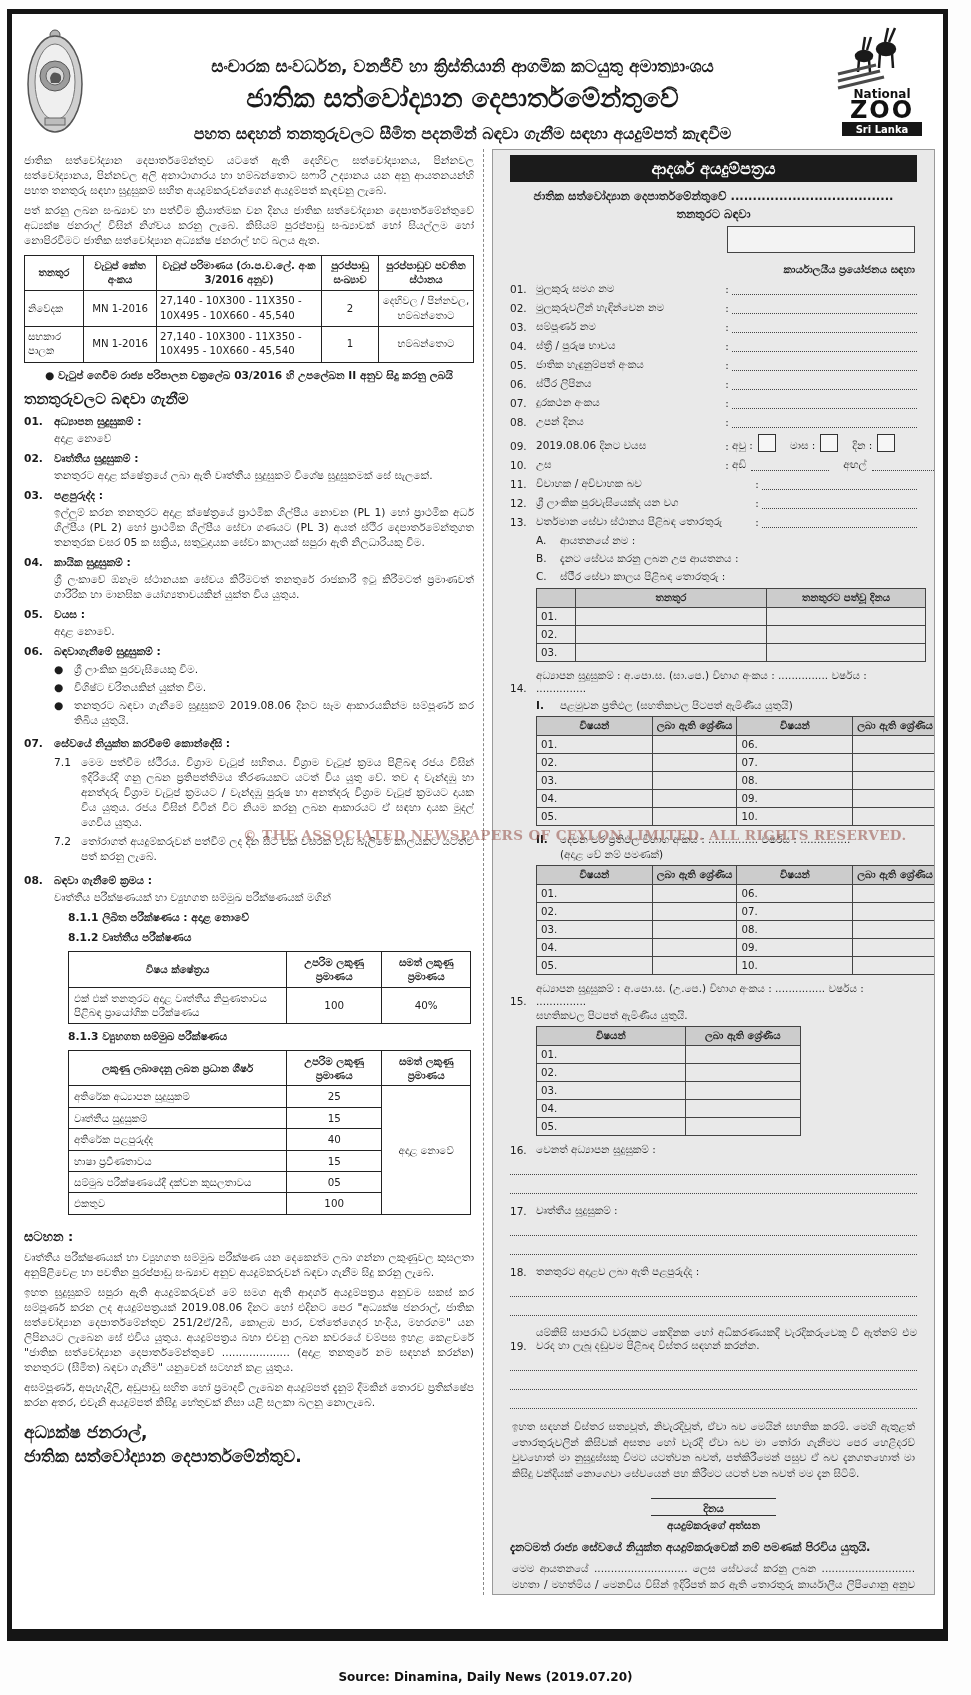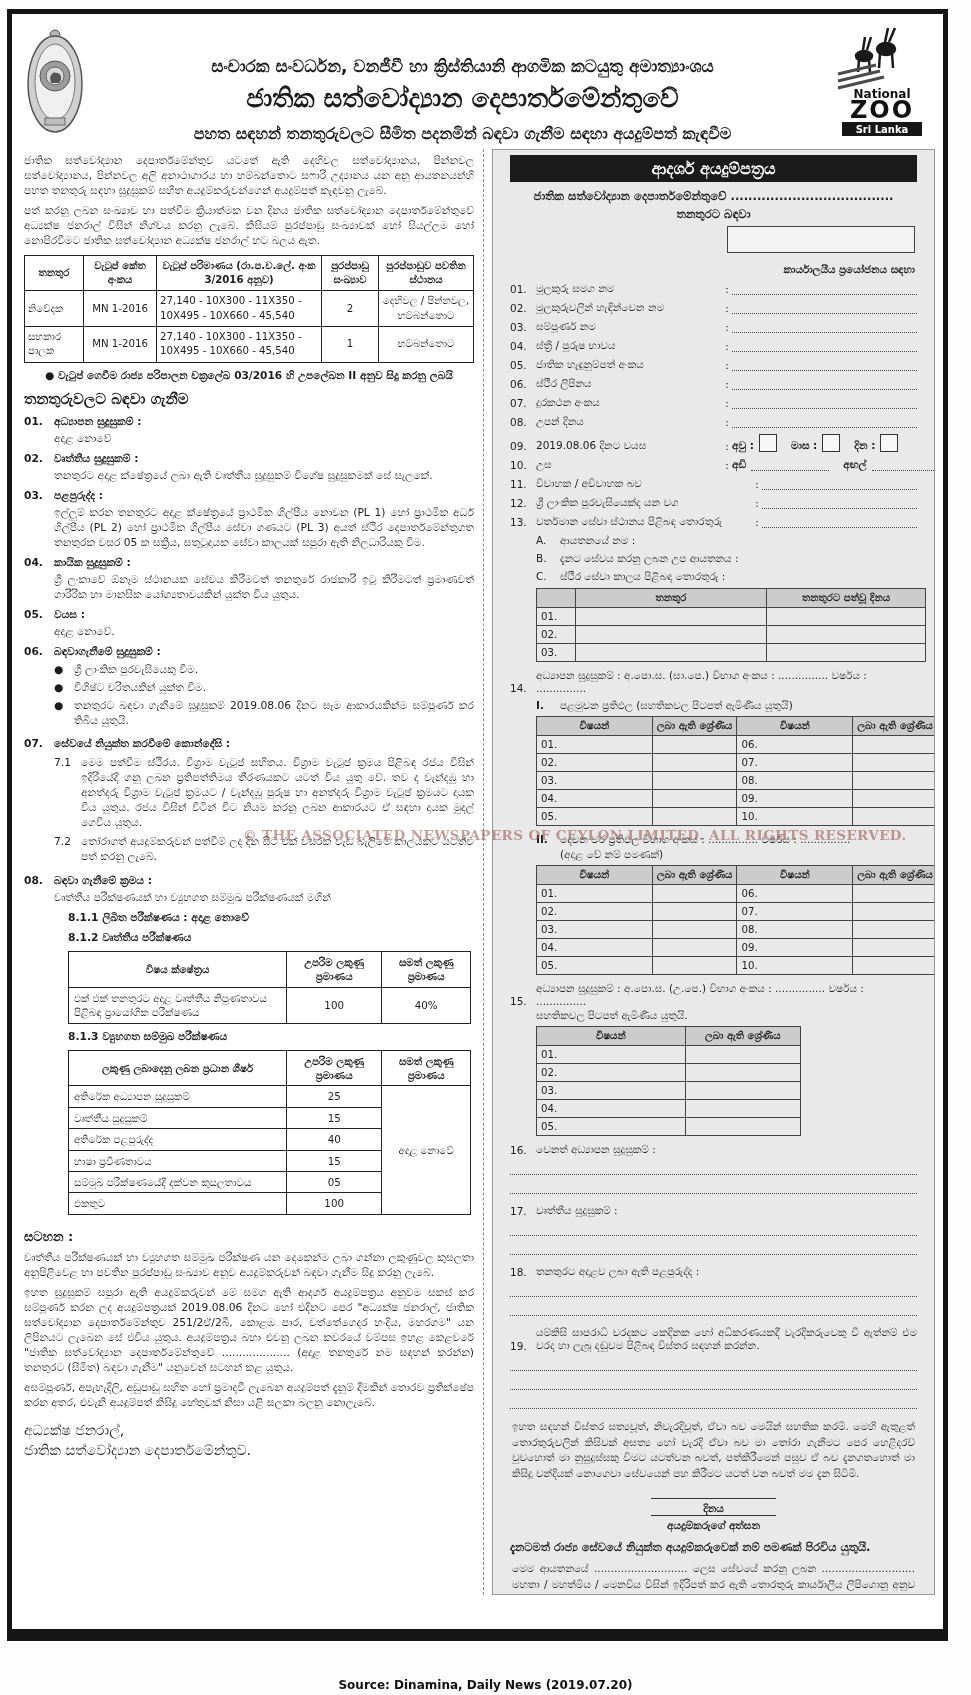--- a/index.html
+++ b/index.html
@@ -36,61 +36,61 @@
   .bullet-text{flex:1;text-align:justify;}
   .sub{display:flex;margin:4px 0;}
   .sub-num{flex:0 0 27px;}
   .sub-text{flex:1;text-align:justify;}
   table.mtable{border-collapse:collapse;width:96%;margin:5px 0 6px 14px;font-size:10.3px;}
   .mtable th,.mtable td{border:1.5px solid #222;padding:3px 5px;vertical-align:middle;}
   .mtable th{font-weight:bold;text-align:center;}
   .mtable td.c{text-align:center;}
   .sub-head{font-weight:bold;margin:5px 0 2px 14px;}
   .note-h{font-weight:bold;font-size:13px;margin:7px 0 3px;}
-  .sig{font-weight:normal;font-size:14px;line-height:1.45;margin-top:9px;}
+  .sig{font-weight:bold;font-size:17px;line-height:1.45;margin-top:9px;}
   
   .form-box{box-sizing:border-box;height:1446px;border:1px solid #999;background:#e9e9e9;
             padding:5px 17px 4px;overflow:hidden;font-size:10.5px;}
   .form-title-bar{background:#1b1b1b;color:#fff;text-align:center;font-weight:bold;
                   font-size:16px;padding:4px 0;}
   .form-title{text-align:center;font-weight:bold;font-size:11.6px;margin:6px 0 2px;line-height:1.55;}
   .office{display:flex;flex-direction:column;align-items:flex-end;margin:2px 2px 4px 0;gap:7px;}
   .office-box{width:186px;height:25px;border:1.2px solid #444;background:#f3f3f3;}
   .office-label{font-size:10.4px;font-weight:bold;margin-top:3px;}
   .frow{display:flex;align-items:flex-end;margin:6px 0;}
   .fnum{flex:0 0 26px;}
   .flabel{flex:0 0 186px;}
   .colon{flex:0 0 10px;text-align:center;}
   .colon::before{content:":";}
   .dotline{flex:1;border-bottom:1.3px dotted #444;height:11px;}
   .dotshort{display:inline-block;width:78px;border-bottom:1.3px dotted #444;height:11px;}
   .agebox{display:inline-block;width:16px;height:16px;border:1.2px solid #333;background:#f6f6f6;
           vertical-align:middle;margin:0 14px 0 5px;}
-  .inline-bits{flex:1;display:flex;align-items:flex-end;font-weight:bold;}
+  .inline-bits{flex:1;display:flex;align-items:flex-end;}
   .sub13row{display:flex;margin:5px 0 5px 26px;}
   .sub-letter{flex:0 0 24px;}
   table.ftable{border-collapse:collapse;margin:4px 0 7px 26px;font-size:10.2px;background:#e9e9e9;}
   .ftable th,.ftable td{border:1px solid #444;padding:3px 4px;}
   .ftable th{background:#cccccc;font-weight:bold;text-align:center;}
   .fill-line{border-bottom:1.3px dotted #444;height:13px;margin:5px 0 0;}
   .part-row{display:flex;margin:5px 0 2px 26px;}
   .part-roman{flex:0 0 24px;font-weight:bold;}
   .part-note{margin:0 0 2px 50px;}
   .q15-line2{margin:2px 0 2px 26px;}
   .decl{margin:10px 2px 6px;text-align:justify;line-height:1.5;}
   .sig-row{display:flex;justify-content:space-between;margin:16px 10px 8px;flex-direction:column;}
   .sig-block{text-align:center;font-weight:bold;}
   .sig-line{border-top:1.2px solid #333;width:125px;margin:0 auto 3px;}
   .govt-note{font-weight:bold;font-size:11.4px;margin:7px 0 6px;}
   .cert{margin:2px 2px 4px;text-align:justify;line-height:1.55;}
   
   .watermark{position:absolute;left:243px;top:827px;width:575px;white-space:nowrap;
              font-family:"DejaVu Serif","Liberation Serif",serif;font-weight:bold;font-size:13.5px;
              letter-spacing:.4px;color:rgba(148,78,70,.55);pointer-events:none;}
-  .source{position:absolute;left:0;right:0;bottom:3px;text-align:center;
+  .source{position:absolute;left:0;right:0;bottom:11px;text-align:center;
           font-size:12px;font-weight:bold;color:#111;}
 </style>
 </head>
 <body>
 
 <div class="page">
   <div class="ad-box">
 
     <div class="masthead">
       <div class="emblem-wrap">

